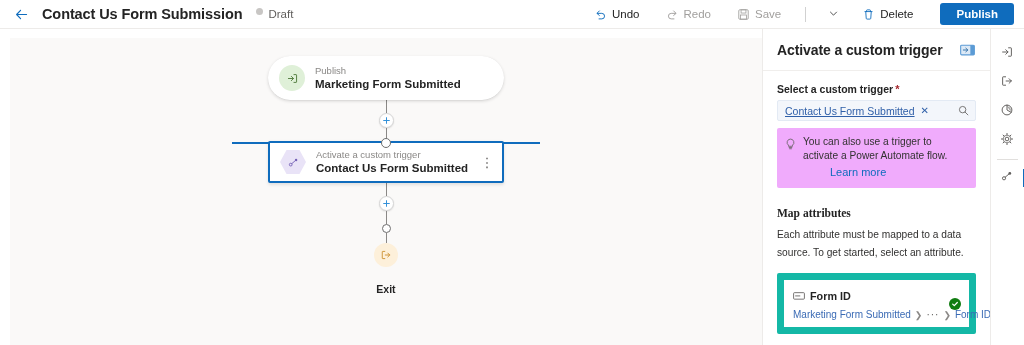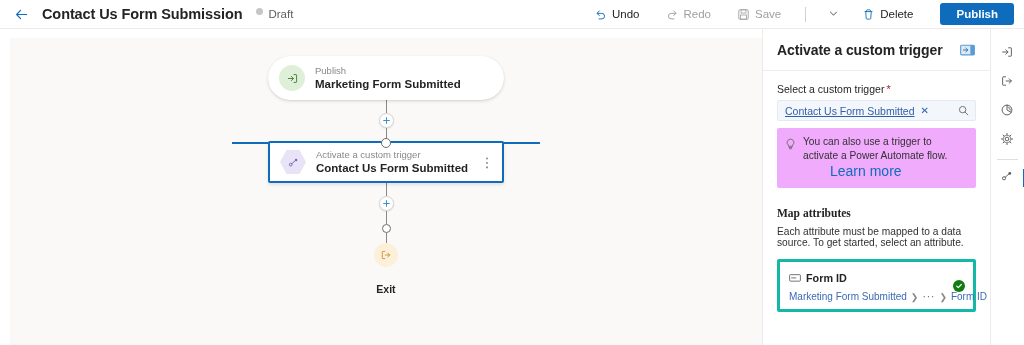--- a/index.html
+++ b/index.html
@@ -267,21 +267,21 @@
     color: #0f6cbd;
     cursor: pointer;
   }
   .panel-body {
     padding: 12px 14px 0 14px;
     overflow: hidden;
     flex: 1 1 auto;
   }
   .field-label {
     font-size: 10.5px;
-    font-weight: normal;
+    font-weight: bold;
     color: #242424;
     margin-bottom: 5px;
     display: flex; align-items: center; gap: 2px;
   }
   .req-star { color: #a4262c; font-size: 11px; line-height: 10px; }
   .picker {
     height: 21px;
     background: #f3f6fb;
     border: 1px solid #e3eaf4;
     border-radius: 2px;
@@ -312,38 +312,38 @@
   .infobox {
     margin-top: 7px;
     background: #f0abfc;
     border-radius: 2px;
     padding: 7px 8px 8px 8px;
     display: flex;
     gap: 7px;
   }
   .bulb { color: #605e5c; flex: 0 0 auto; margin-top: 1px; }
   .info-text { font-size: 10.2px; color: #323130; line-height: 13.5px; }
-  .info-link { font-size: 14px; color: #0f6cbd; text-decoration: none; cursor: pointer; display: inline-block; padding-left: 27px; }
+  .info-link { font-size: 11px; color: #0f6cbd; text-decoration: none; cursor: pointer; display: inline-block; padding-left: 27px; }
 
   .section-title {
     font-size: 11.5px;
     font-weight: bold;
     color: #242424;
     margin-top: 19px;
     font-family: Liberation Serif, serif;
   }
   .section-desc {
     font-size: 10.2px;
     color: #323130;
-    line-height: 11px;
+    line-height: 18px;
     margin-top: 7px;
   }
   .attr-card {
     margin-top: 11px;
-    border: 3px solid #14b8a6;
+    border: 7px solid #14b8a6;
     border-radius: 2px;
     background: #ffffff;
     padding: 7px 8px 7px 9px;
     position: relative;
     cursor: pointer;
   }
   .attr-head {
     display: flex; align-items: center; gap: 5px;
   }
   .attr-name {

